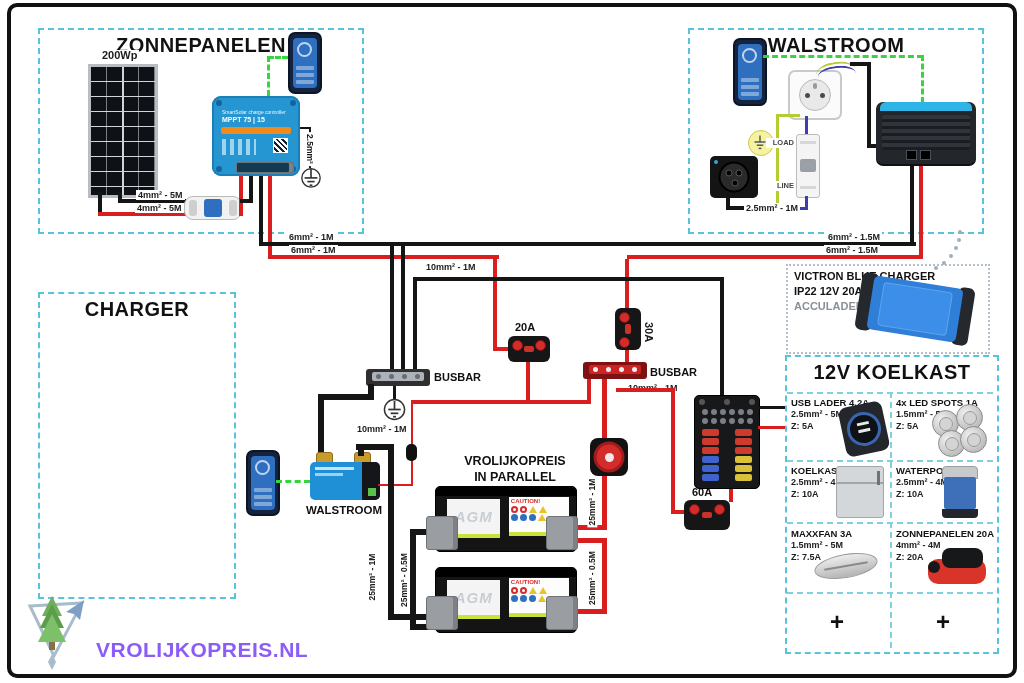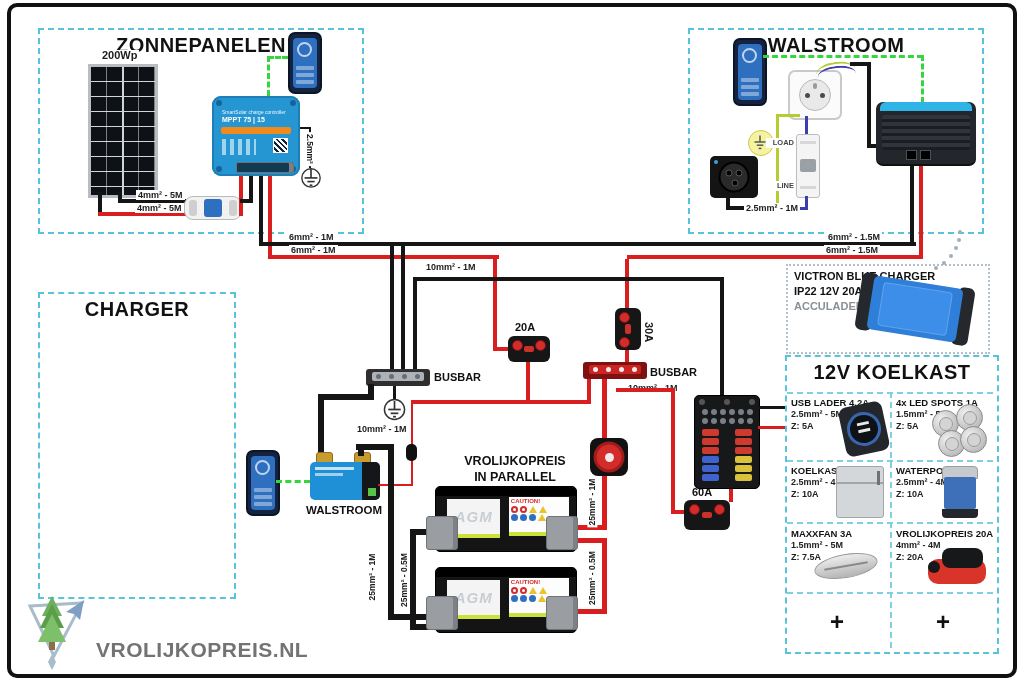--- a/index.html
+++ b/index.html
@@ -141,21 +141,21 @@
   .pump .bas{position:absolute;left:0;right:0;bottom:0;height:9px;background:#23262b;border-radius:0 0 4px 4px;}
   .fan{position:absolute;background:linear-gradient(#ececec,#b4b4b4);border:1px solid #9a9a9a;border-radius:50%;transform:rotate(-10deg);}
   .fan i{position:absolute;left:15%;top:45%;width:70%;height:2px;background:#8a8a8a;}
   .heat{position:absolute;}
   .heat .red{position:absolute;left:0;right:0;bottom:0;height:70%;background:#d8342a;border-radius:10px;}
   .heat .blk{position:absolute;right:6%;top:0;width:70%;height:55%;background:#17181a;border-radius:8px;}
   .heat .noz{position:absolute;left:0;top:35%;width:12px;height:12px;background:#17181a;border-radius:50%;}
   
   .gsym svg{display:block}
   
-  .brandtxt{position:absolute;font-weight:800;font-size:21px;color:#737373;letter-spacing:.5px;}
+  .brandtxt{position:absolute;font-weight:800;font-size:21px;color:#8b5cf6;letter-spacing:.5px;}
 </style>
 </head>
 <body>
 
 <div id="canvas">
   <div class="frame"></div>
 
   <div class="dbox" style="left:38px;top:28px;width:322px;height:202px;">
     <div class="boxtitle">ZONNEPANELEN</div>
   </div>
@@ -594,21 +594,21 @@
       <div class="bas"></div>
   </div>
 
   <div class="cellname" style="left:791px;top:528px;">MAXXFAN 3A</div>
   <div class="celltxt" style="left:791px;top:540px;">1.5mm² - 5M</div>
   <div class="celltxt" style="left:791px;top:552px;">Z: 7.5A</div>
   <div class="fan" style="left:814px;top:554px;width:62px;height:22px;">
       <i></i>
     </div>
 
-  <div class="cellname" style="left:896px;top:528px;">VROLIJKOPREIS 20A</div>
+  <div class="cellname" style="left:896px;top:528px;">ZONNEPANELEN 20A</div>
   <div class="celltxt" style="left:896px;top:540px;">4mm² - 4M</div>
   <div class="celltxt" style="left:896px;top:552px;">Z: 20A</div>
   <div class="heat" style="left:928px;top:548px;width:58px;height:36px;">
     <div class="red"></div>
       <div class="blk"></div>
       <div class="noz"></div>
   </div>
 
   <div class="plus" style="left:830px;top:608px;">+</div>
   <div class="plus" style="left:936px;top:608px;">+</div>

